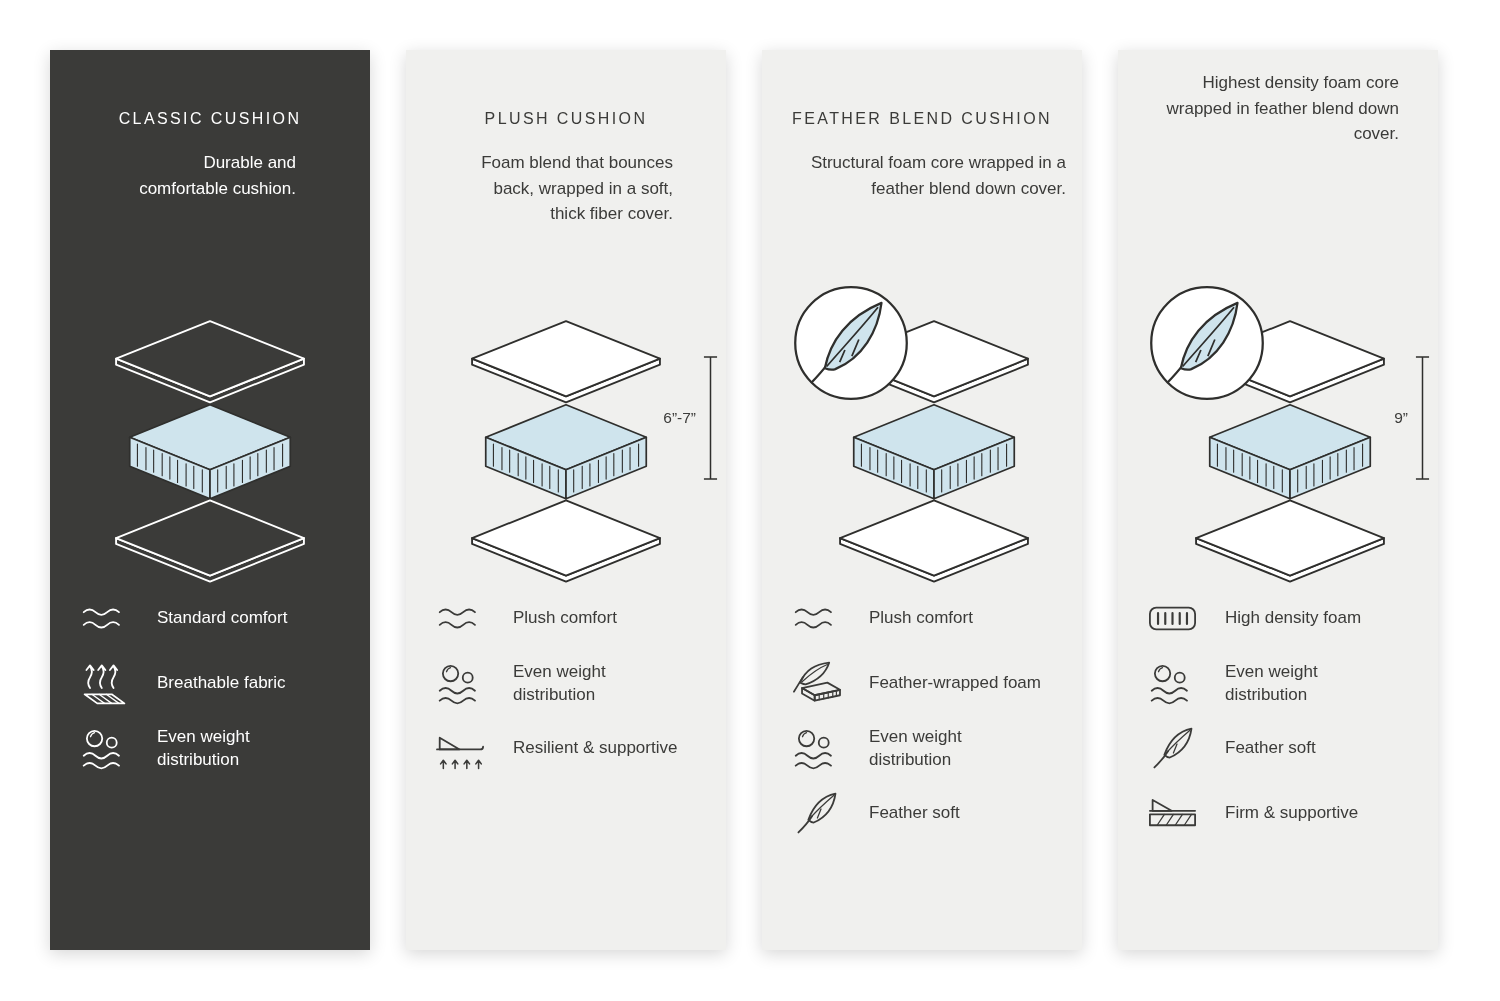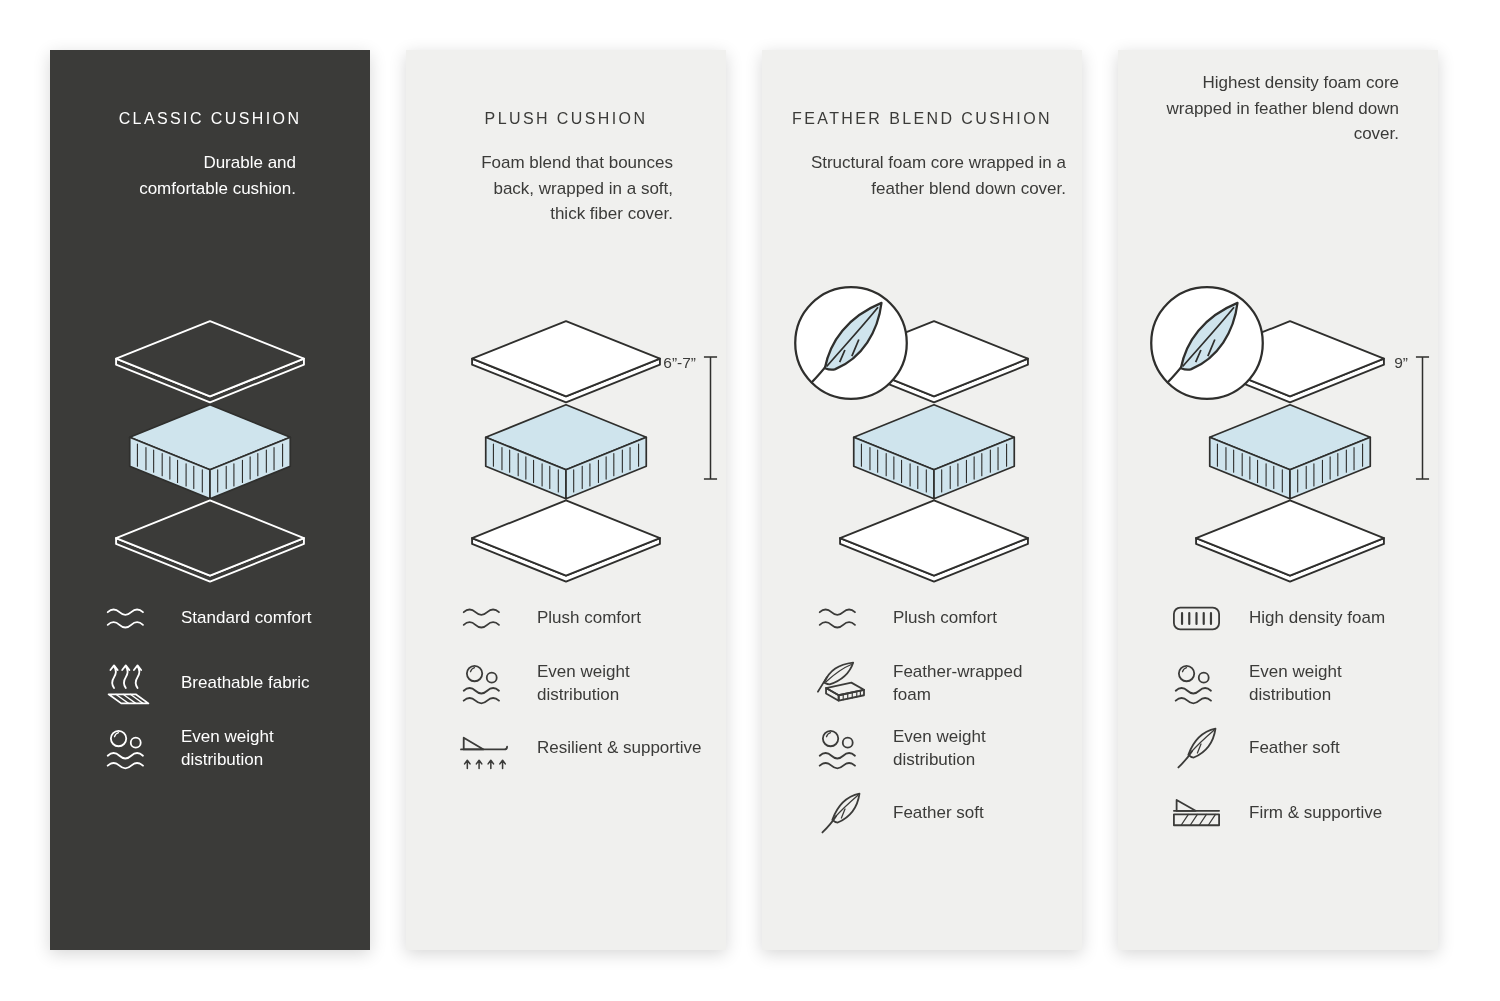--- a/index.html
+++ b/index.html
@@ -30,25 +30,25 @@
   .p-desc{margin:20px auto 0;text-align:right;font-size:17px;line-height:1.5}
   .panel-1 .p-desc{max-width:172px}
   .panel-2 .p-desc{max-width:214px}
   .panel-3 .p-desc{max-width:288px}
   .panel-4 .p-desc{max-width:242px}
 
   .diagram{position:absolute;top:252px;left:0;right:0;height:290px}
   .stack{position:absolute;left:50%;transform:translateX(-50%);top:14px;width:222px;height:269px}
   .diagram.badged .stack{left:calc(50% + 12px)}
   .badge{position:absolute;left:28px;top:-20px;width:122px;height:122px}
-  .dimension{position:absolute;top:52px;right:8px;display:flex;align-items:flex-start;gap:7px}
+  .dimension{position:absolute;top:52px;right:8px;display:flex;align-items:center;gap:7px}
   .dim-line{width:15px;height:128px;display:block}
   .dim-label{font-size:15.5px;color:var(--textDark,#3b3b39);white-space:nowrap}
 
-  .features{position:absolute;top:536px;left:50px;right:20px;list-style:none}
+  .features{position:absolute;top:536px;left:26px;right:20px;list-style:none}
   .feature{display:flex;align-items:center;gap:25px;height:65px}
   .f-icon{flex:0 0 56px;width:56px;height:50px;display:flex;align-items:center;justify-content:center;color:inherit}
   .f-icon svg{width:55px;height:47px;display:block;overflow:visible}
   .f-label{font-size:17px;line-height:1.3;max-width:175px}
   .defs-sprite{position:absolute;width:0;height:0;overflow:hidden}
 </style>
 </head>
 <body>
 
 <svg class="defs-sprite" aria-hidden="true">

